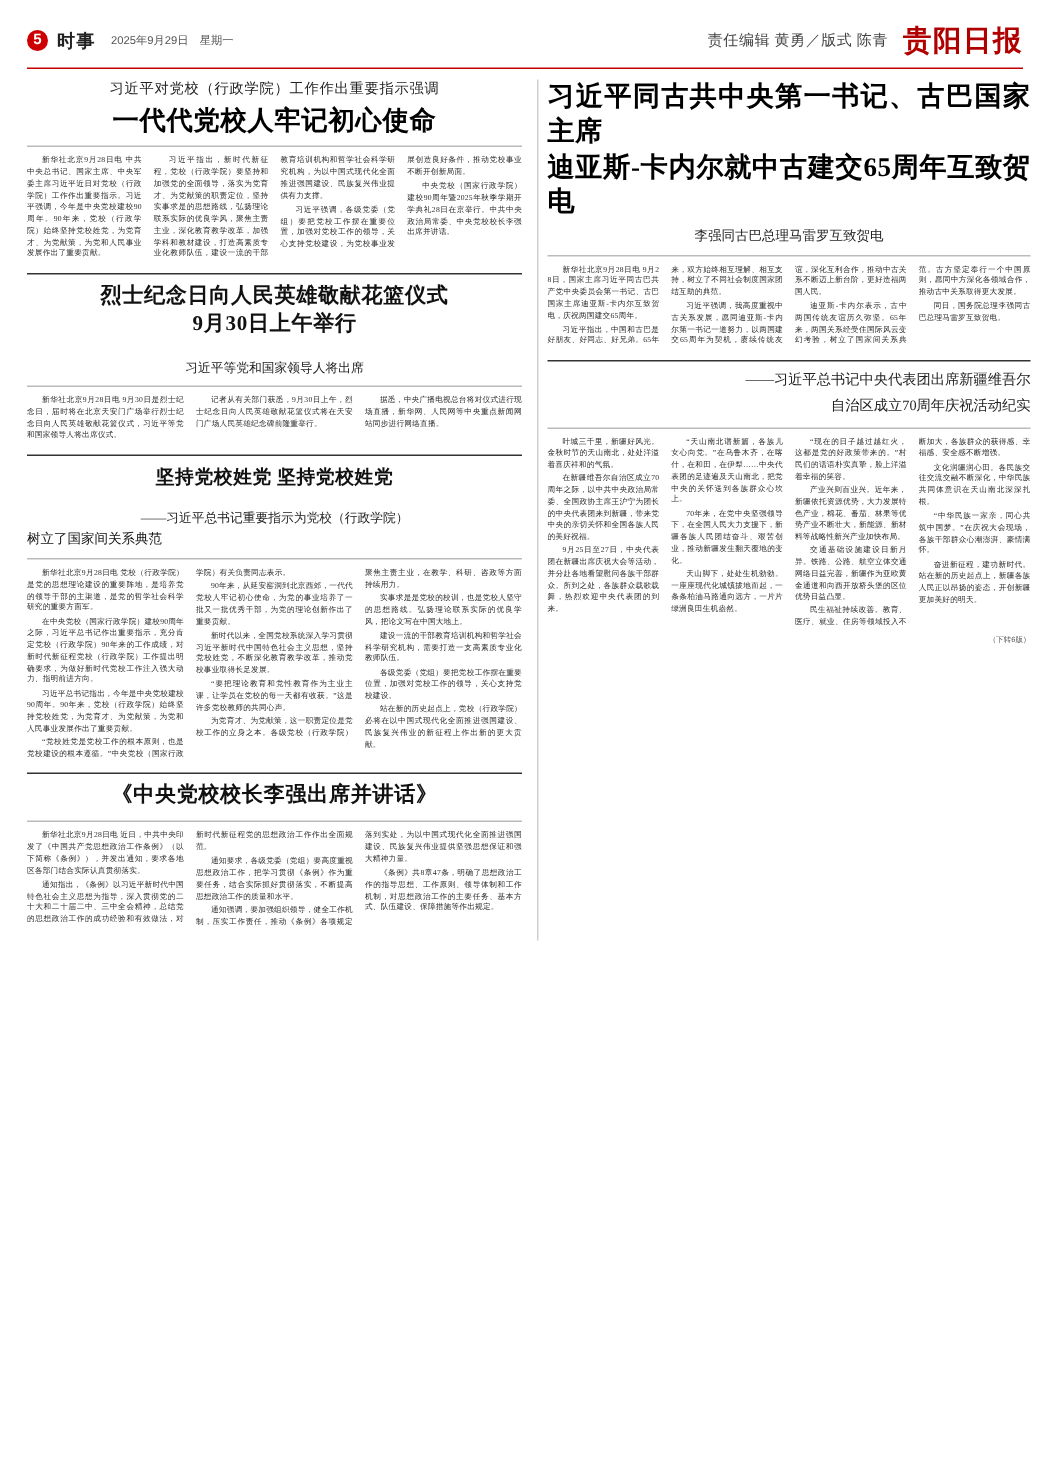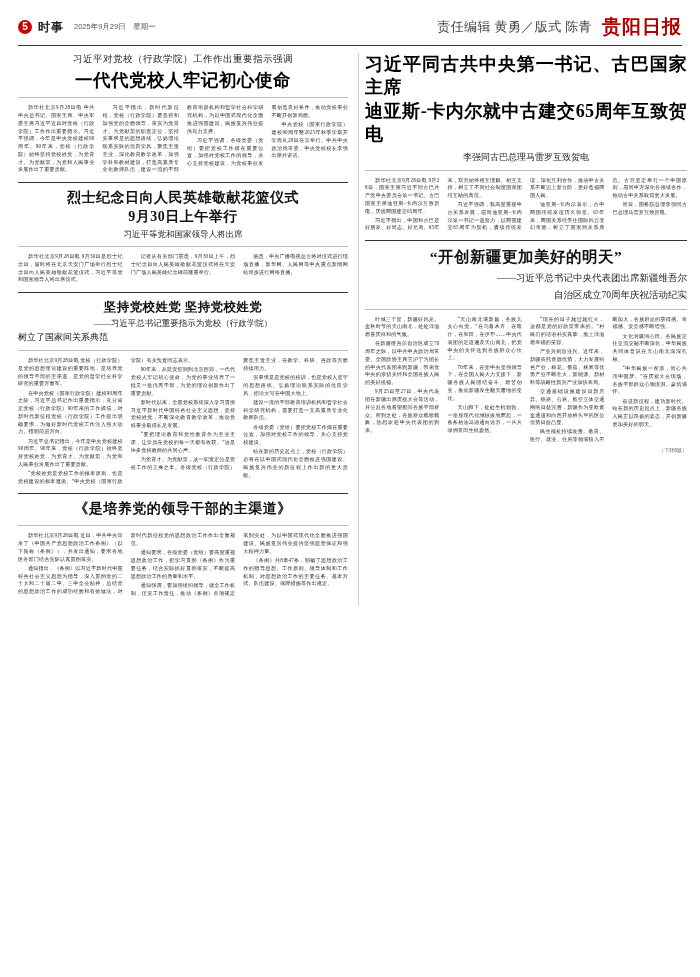--- a/index.html
+++ b/index.html
@@ -61,21 +61,21 @@
     color: #555;
     font-family: "Liberation Sans", sans-serif;
     margin-left: 4px;
   }
   .mast-right {
     display: flex;
     align-items: center;
     gap: 10px;
   }
   .editors {
-    font-size: 13px;
+    font-size: 10px;
     color: #444;
     letter-spacing: 0.4px;
   }
   .paper-logo {
     font-size: 19px;
     font-weight: bold;
     color: #b00000;
     letter-spacing: 1px;
     font-family: "Liberation Serif", serif;
   }
@@ -181,21 +181,21 @@
   .headline-sm {
     font-size: 12.5px;
     font-weight: bold;
     text-align: center;
     letter-spacing: 0.4px;
     line-height: 1.35;
   }
   .deck {
     font-size: 8.5px;
     text-align: center;
-    margin-top: 1px;
+    margin-top: 12px;
     color: #222;
     line-height: 1.45;
   }
   .deck-left {
     font-size: 9px;
     color: #111;
     margin-top: 2px;
   }
   .footer-note {
     font-size: 5px;
@@ -271,21 +271,21 @@
           <p>实事求是是党校的校训，也是党校人坚守的思想路线。弘扬理论联系实际的优良学风，把论文写在中国大地上。</p>
           <p>建设一流的干部教育培训机构和哲学社会科学研究机构，需要打造一支高素质专业化教师队伍。</p>
           <p>各级党委（党组）要把党校工作摆在重要位置，加强对党校工作的领导，关心支持党校建设。</p>
           <p>站在新的历史起点上，党校（行政学院）必将在以中国式现代化全面推进强国建设、民族复兴伟业的新征程上作出新的更大贡献。</p>
         </div>
       </div>
 
       <hr class="rule-dbl">
 
       <div class="block">
-        <div class="headline-med">《是培养党的领导干部的主渠道》</div>
+        <div class="headline-med">《中央党校校长李强出席并讲话》</div>
         <hr class="rule-thin">
         <div class="body-cols c3">
           <p>新华社北京9月28日电 近日，中共中央印发了《中国共产党思想政治工作条例》（以下简称《条例》），并发出通知，要求各地区各部门结合实际认真贯彻落实。</p>
           <p>通知指出，《条例》以习近平新时代中国特色社会主义思想为指导，深入贯彻党的二十大和二十届二中、三中全会精神，总结党的思想政治工作的成功经验和有效做法，对新时代新征程党的思想政治工作作出全面规范。</p>
           <p>通知要求，各级党委（党组）要高度重视思想政治工作，把学习贯彻《条例》作为重要任务，结合实际抓好贯彻落实，不断提高思想政治工作的质量和水平。</p>
           <p>通知强调，要加强组织领导，健全工作机制，压实工作责任，推动《条例》各项规定落到实处，为以中国式现代化全面推进强国建设、民族复兴伟业提供坚强思想保证和强大精神力量。</p>
           <p>《条例》共8章47条，明确了思想政治工作的指导思想、工作原则、领导体制和工作机制，对思想政治工作的主要任务、基本方式、队伍建设、保障措施等作出规定。</p>
         </div>
       </div>
 
@@ -303,21 +303,20 @@
           <p>习近平指出，中国和古巴是好朋友、好同志、好兄弟。65年来，双方始终相互理解、相互支持，树立了不同社会制度国家团结互助的典范。</p>
           <p>习近平强调，我高度重视中古关系发展，愿同迪亚斯-卡内尔第一书记一道努力，以两国建交65周年为契机，赓续传统友谊，深化互利合作，推动中古关系不断迈上新台阶，更好造福两国人民。</p>
           <p>迪亚斯-卡内尔表示，古中两国传统友谊历久弥坚。65年来，两国关系经受住国际风云变幻考验，树立了国家间关系典范。古方坚定奉行一个中国原则，愿同中方深化各领域合作，推动古中关系取得更大发展。</p>
           <p>同日，国务院总理李强同古巴总理马雷罗互致贺电。</p>
         </div>
       </div>
 
       <hr class="rule-dbl">
 
       <div class="block">
-        <div class="headline-quote">“开创新疆更加美好的明天”</div>
         <div class="subhead-lines">——习近平总书记中央代表团出席新疆维吾尔</div>
         <div class="subhead-lines">自治区成立70周年庆祝活动纪实</div>
         <hr class="rule-thin">
         <div class="body-cols c4">
           <p>叶城三千里，新疆好风光。金秋时节的天山南北，处处洋溢着喜庆祥和的气氛。</p>
           <p>在新疆维吾尔自治区成立70周年之际，以中共中央政治局常委、全国政协主席王沪宁为团长的中央代表团来到新疆，带来党中央的亲切关怀和全国各族人民的美好祝福。</p>
           <p>9月25日至27日，中央代表团在新疆出席庆祝大会等活动，并分赴各地看望慰问各族干部群众。所到之处，各族群众载歌载舞，热烈欢迎中央代表团的到来。</p>
           <p>“天山南北谱新篇，各族儿女心向党。”在乌鲁木齐，在喀什，在和田，在伊犁……中央代表团的足迹遍及天山南北，把党中央的关怀送到各族群众心坎上。</p>
           <p>70年来，在党中央坚强领导下，在全国人民大力支援下，新疆各族人民团结奋斗、艰苦创业，推动新疆发生翻天覆地的变化。</p>
           <p>天山脚下，处处生机勃勃。一座座现代化城镇拔地而起，一条条柏油马路通向远方，一片片绿洲良田生机盎然。</p>

